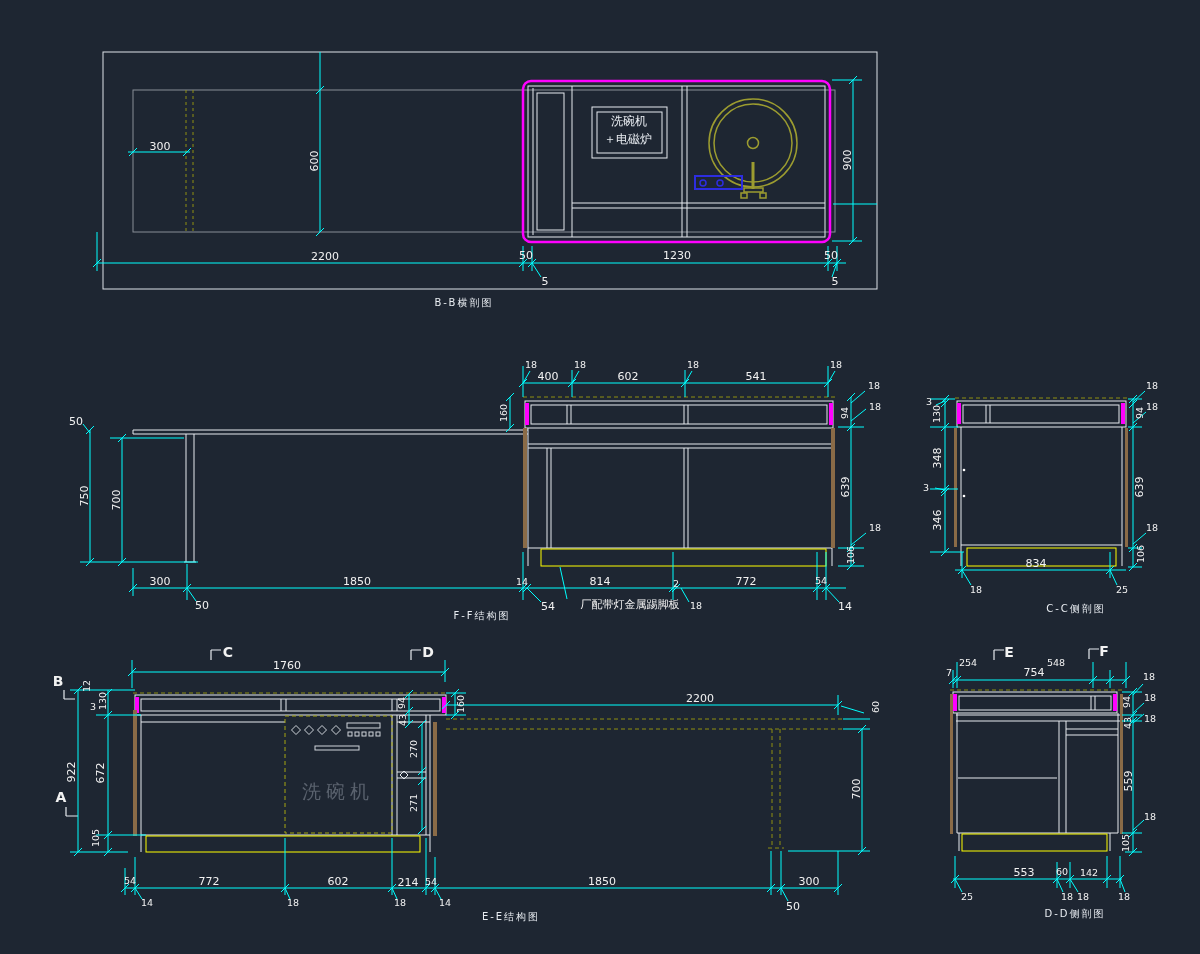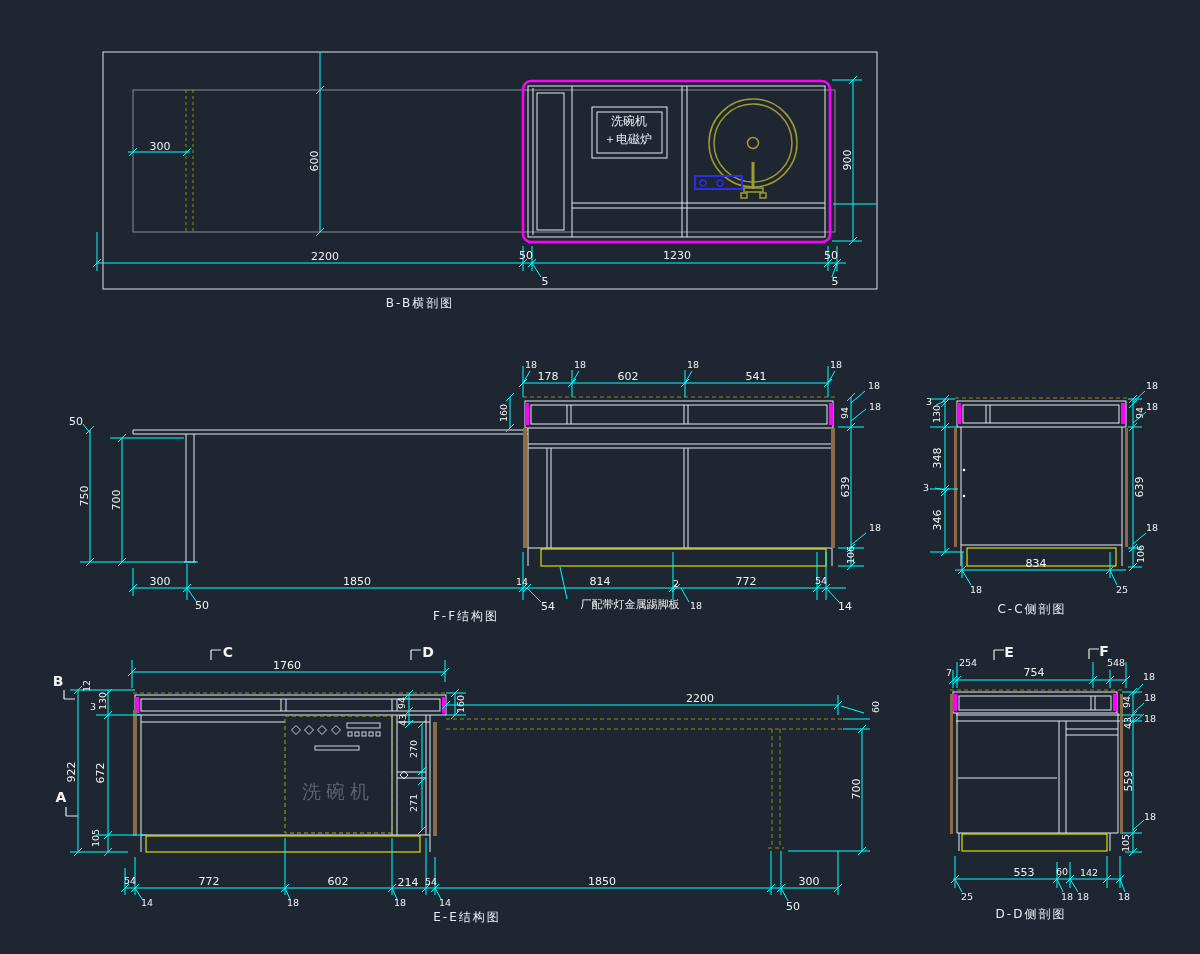--- a/index.html
+++ b/index.html
@@ -4,21 +4,21 @@
 <style>
   html,body{margin:0;padding:0;background:#10151d;}
   #canvas{position:relative;width:1200px;height:954px;background:#1e2632;overflow:hidden;
           font-family:"DejaVu Sans","Liberation Sans",sans-serif;}
   #lines{position:absolute;left:0;top:0;}
   .L{position:absolute;transform:translate(-50%,-50%);white-space:nowrap;color:#f2f2f2;
      font-size:11px;line-height:1;}
   .r{transform:translate(-50%,-50%) rotate(-90deg);}
   .s{font-size:9.5px;}
   .m{font-size:14px;font-weight:bold;}
-  .t{font-size:12px;letter-spacing:2px;color:#e9edf2;}
+  .t{font-size:10px;letter-spacing:2px;color:#e9edf2;margin-left:44px;}
   .cjk{font-size:12px;color:#e9edf2;}
   .cn{font-size:11px;color:#f2f2f2;}
   .dw{font-size:19px;color:#59616d;letter-spacing:5px;}
 </style>
 </head>
 <body>
 
 <div id="canvas">
 <svg id="lines" width="1200" height="954">
   <defs>
@@ -298,21 +298,21 @@
   <span class="L" style="left:545px;top:281px">5</span>
   <span class="L" style="left:835px;top:281px">5</span>
   <span class="L cjk" style="left:629px;top:121px">洗碗机</span>
   <span class="L cjk" style="left:628px;top:139px">＋电磁炉</span>
   <span class="L t" style="left:420px;top:303px">B-B横剖图</span>
 
   <span class="L s" style="left:531px;top:365px">18</span>
   <span class="L s" style="left:580px;top:365px">18</span>
   <span class="L s" style="left:693px;top:365px">18</span>
   <span class="L s" style="left:836px;top:365px">18</span>
-  <span class="L" style="left:548px;top:376px">178</span>
+  <span class="L" style="left:548px;top:376px">400</span>
   <span class="L" style="left:628px;top:376px">602</span>
   <span class="L" style="left:756px;top:376px">541</span>
   <span class="L s r" style="left:504px;top:413px">160</span>
   <span class="L s" style="left:874px;top:386px">18</span>
   <span class="L s r" style="left:845px;top:413px">94</span>
   <span class="L s" style="left:875px;top:407px">18</span>
   <span class="L r" style="left:845px;top:487px">639</span>
   <span class="L s" style="left:875px;top:528px">18</span>
   <span class="L s r" style="left:851px;top:555px">106</span>
   <span class="L" style="left:76px;top:421px">50</span>
@@ -323,21 +323,21 @@
   <span class="L" style="left:357px;top:581px">1850</span>
   <span class="L s" style="left:522px;top:582px">14</span>
   <span class="L" style="left:548px;top:606px">54</span>
   <span class="L" style="left:600px;top:581px">814</span>
   <span class="L s" style="left:676px;top:584px">2</span>
   <span class="L" style="left:746px;top:581px">772</span>
   <span class="L s" style="left:821px;top:581px">54</span>
   <span class="L" style="left:845px;top:606px">14</span>
   <span class="L cn" style="left:630px;top:604px">厂配带灯金属踢脚板</span>
   <span class="L s" style="left:696px;top:606px">18</span>
-  <span class="L t" style="left:466px;top:616px">F-F结构图</span>
+  <span class="L t" style="left:438px;top:616px">F-F结构图</span>
 
   <span class="L s" style="left:929px;top:402px">3</span>
   <span class="L s r" style="left:937px;top:414px">130</span>
   <span class="L r" style="left:937px;top:458px">348</span>
   <span class="L s" style="left:926px;top:488px">3</span>
   <span class="L r" style="left:937px;top:520px">346</span>
   <span class="L s" style="left:1152px;top:386px">18</span>
   <span class="L s r" style="left:1140px;top:413px">94</span>
   <span class="L s" style="left:1152px;top:407px">18</span>
   <span class="L r" style="left:1139px;top:487px">639</span>
@@ -380,21 +380,21 @@
   <span class="L s" style="left:400px;top:903px">18</span>
   <span class="L s" style="left:445px;top:903px">14</span>
   <span class="L" style="left:793px;top:906px">50</span>
   <span class="L t" style="left:467px;top:917px">E-E结构图</span>
 
   <span class="L m" style="left:1009px;top:652px">E</span>
   <span class="L m" style="left:1104px;top:651px">F</span>
   <span class="L s" style="left:949px;top:673px">7</span>
   <span class="L s" style="left:968px;top:663px">254</span>
   <span class="L" style="left:1034px;top:672px">754</span>
-  <span class="L s" style="left:1116px;top:663px">548</span>
+  <span class="L s" style="left:1056px;top:663px">548</span>
   <span class="L s" style="left:1149px;top:677px">18</span>
   <span class="L s r" style="left:1127px;top:702px">94</span>
   <span class="L s" style="left:1150px;top:698px">18</span>
   <span class="L s r" style="left:1128px;top:723px">43</span>
   <span class="L s" style="left:1150px;top:719px">18</span>
   <span class="L r" style="left:1128px;top:781px">559</span>
   <span class="L s" style="left:1150px;top:817px">18</span>
   <span class="L s r" style="left:1126px;top:843px">105</span>
   <span class="L" style="left:1024px;top:872px">553</span>
   <span class="L s" style="left:1062px;top:872px">60</span>

